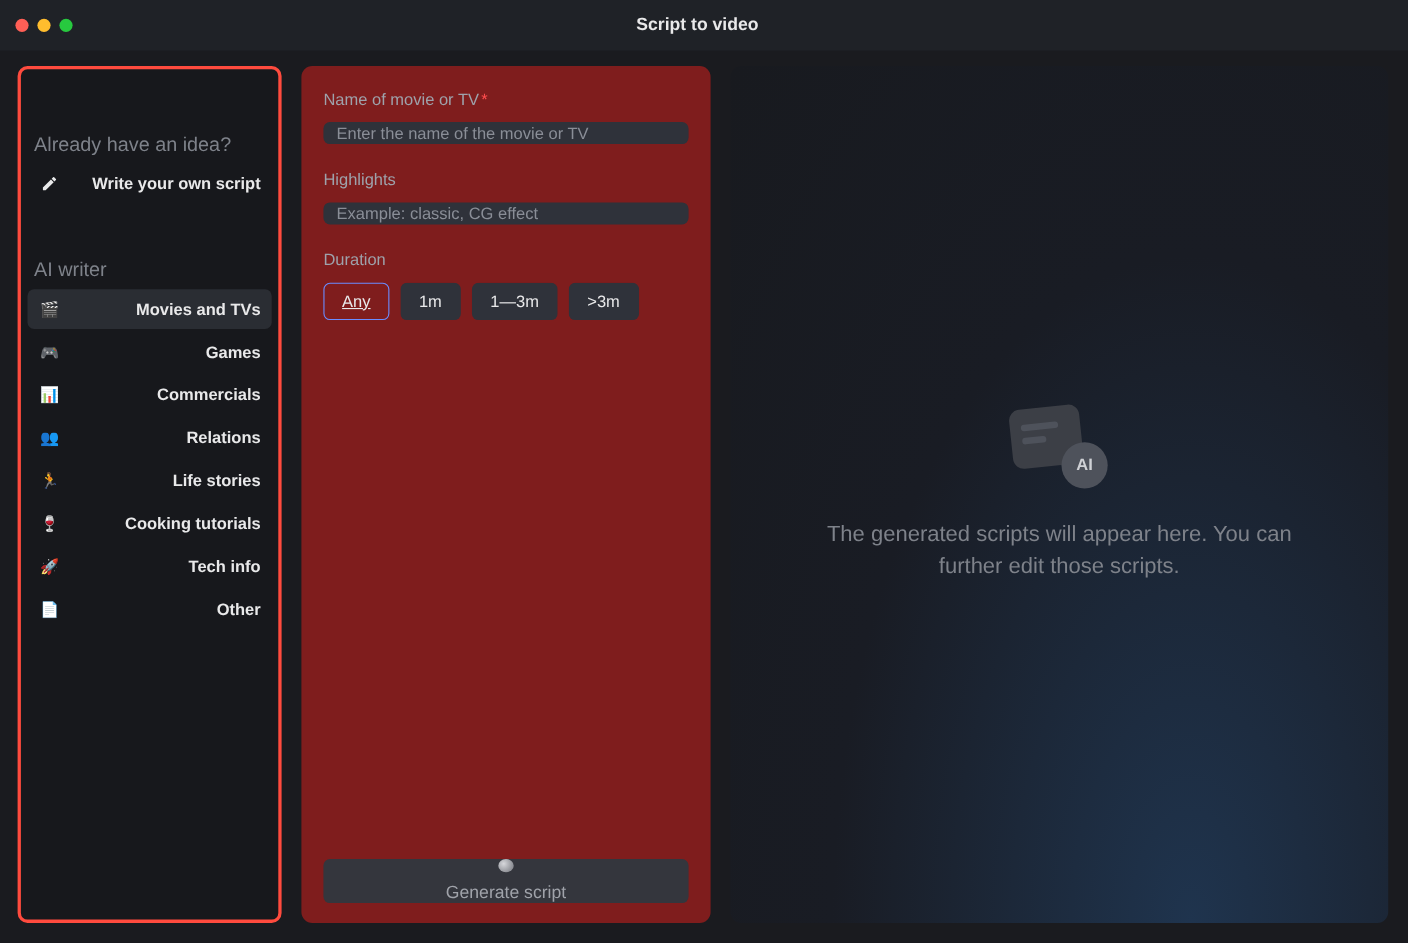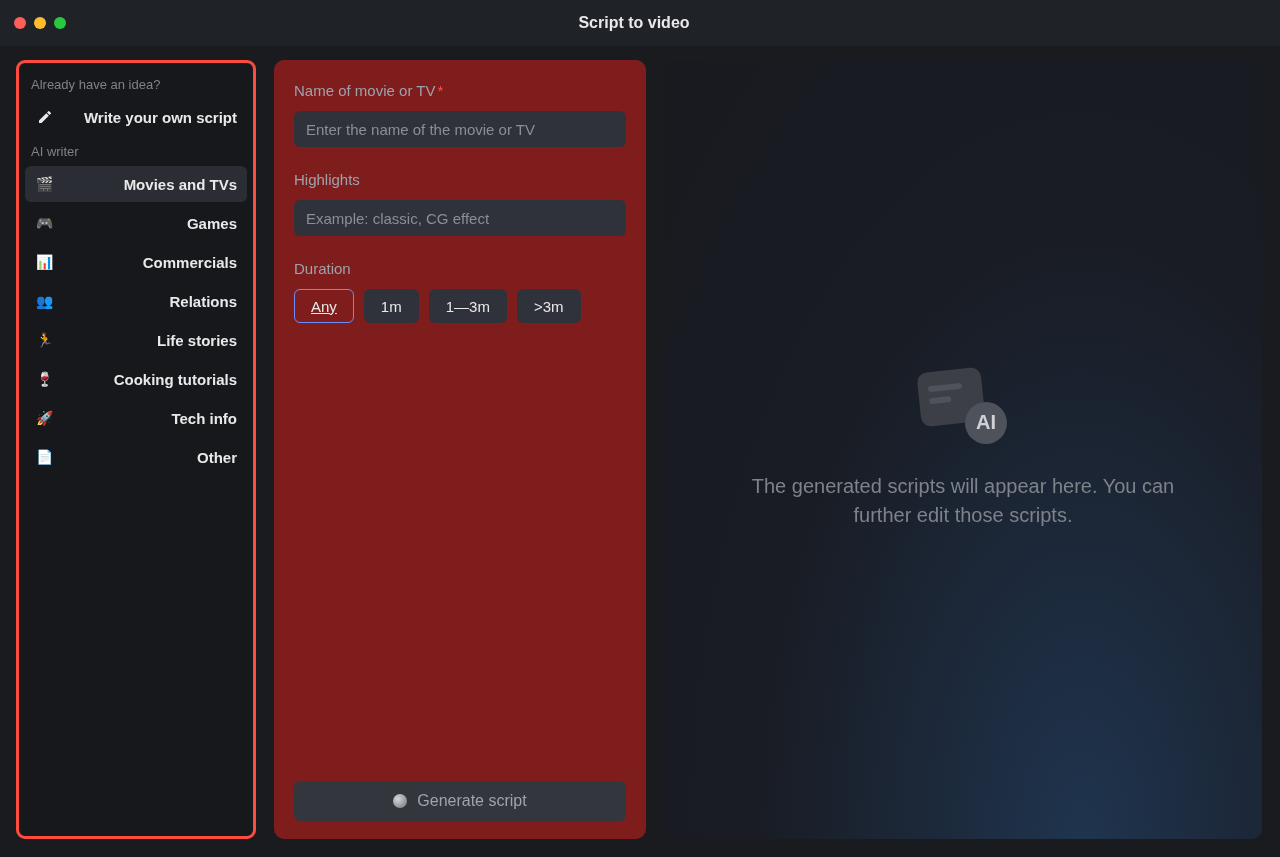--- a/index.html
+++ b/index.html
@@ -39,24 +39,25 @@
   
   .sidebar {
     width: 240px;
     flex: 0 0 240px;
     border: 3px solid #ff4b3e;
     border-radius: 9px;
     padding: 8px 2px 10px 2px;
     background: #17181c;
   }
   .sidebar .section-label {
-    font-size: 13px;
+    font-size: 18px;
     color: #7e828a;
     padding: 6px 10px 4px 10px;
     font-weight: 500;
+    margin-top: 44px;
   }
   .side-item {
     display:flex; align-items:center; gap:12px;
     height: 36px;
     padding: 0 10px;
     margin: 3px 4px;
     border-radius: 6px;
     font-size: 15px; font-weight:600;
     cursor:pointer;
     justify-content:space-between;
@@ -83,21 +84,21 @@
   .field-label {
     font-size: 15px;
     color: #9ea2ab;
     margin-bottom: 12px;
     display: block;
     font-weight:500;
   }
   .req { color:#ff4d4d; margin-left:2px; }
   .text-input {
     width:100%;
-    height:36px;
+    height:20px;
     background:#2f323a;
     border:none;
     border-radius:6px;
     padding: 0 12px;
     color:#e9e9ea;
     font-size:15px;
     outline:none;
     margin-bottom: 24px;
   }
   .text-input::placeholder { color:#8a8e97; }
@@ -125,20 +126,21 @@
     margin-top:auto;
     height:40px;
     width:100%;
     border:none;
     border-radius:6px;
     background:#34363d;
     color:#a0a3aa;
     font-size:16px;
     display:flex; align-items:center; justify-content:center; gap:10px;
     cursor:pointer;
+    flex-direction:column;
   }
   .spinner-dot {
     width:14px; height:14px; border-radius:50%;
     background: radial-gradient(circle at 35% 35%, #d6d7db 0%, #8e9096 70%);
   }
 
   
   .preview {
     flex:1;
     background: #1d2029;
@@ -158,21 +160,21 @@
   }
   .doc-card::before, .doc-card::after {
     content:""; position:absolute; left:10px; height:6px; border-radius:3px; background:#4e525b;
   }
   .doc-card::before { top:14px; width:34px; }
   .doc-card::after  { top:26px; width:22px; }
   .ai-badge {
     position:absolute; right:0; bottom:0;
     width:42px; height:42px; border-radius:50%;
     background:#4e525b;
-    color:#cfd1d5; font-weight:700; font-size:20px;
+    color:#cfd1d5; font-weight:700; font-size:15px;
     display:flex; align-items:center; justify-content:center;text-align:center;
   }
   .placeholder-text {
     color:#7e828a;
     font-size:20px;
     text-align:center;
     line-height:1.45;
     max-width: 460px;
   }
 

